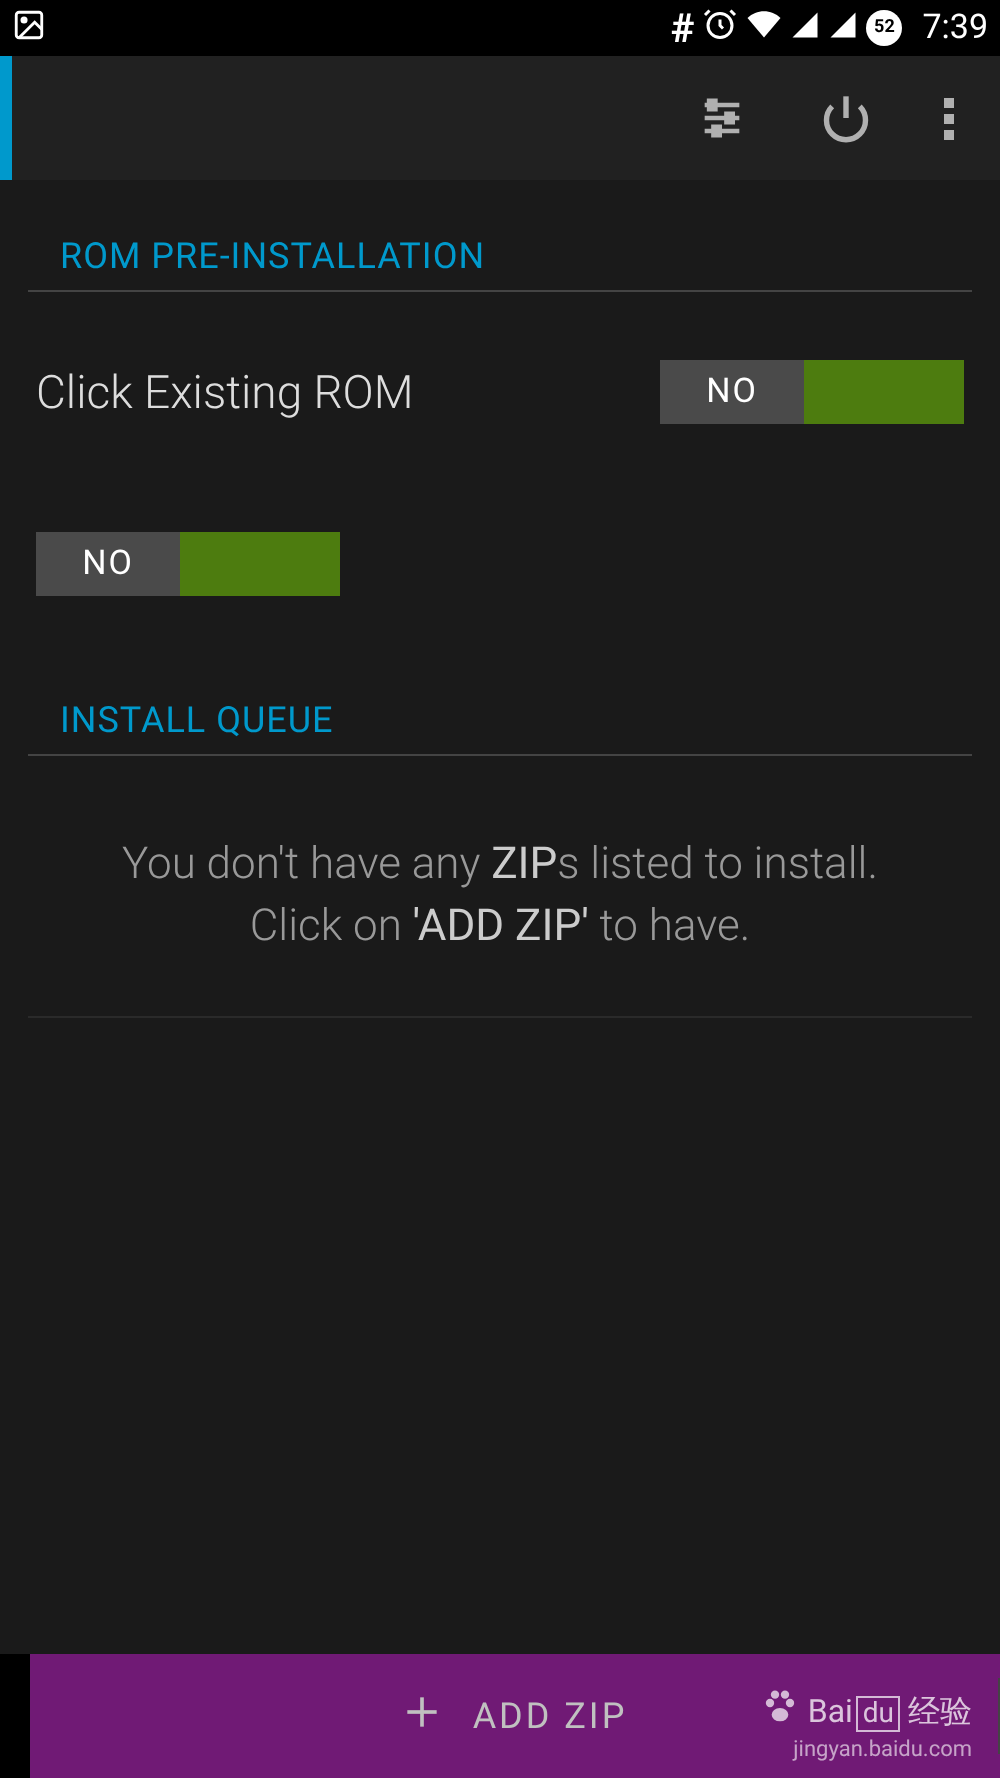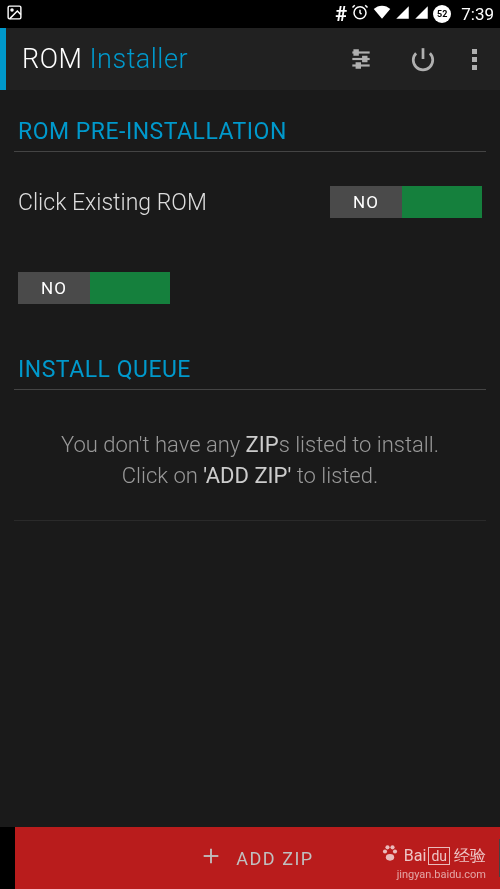--- a/index.html
+++ b/index.html
@@ -88,41 +88,42 @@
       justify-content: center;
     }
     .content {
       background: #1a1a1a;
       height: calc(100% - 28px - 62px - 62px);
       padding: 0 14px;
       overflow: hidden;
     }
     .section-header {
       color: #0099cc;
-      font-size: 23px;
+      font-size: 18px;
       padding: 28px 4px 6px 4px;
       letter-spacing: 0.5px;
+      margin-left: 12px;
     }
     .section-divider {
       height: 1px;
       background: #444;
     }
     .row {
       display: flex;
       align-items: center;
       justify-content: space-between;
       padding: 34px 4px;
     }
     .row-label {
       color: #ddd;
       font-size: 23px;
       font-weight: 300;
     }
     .toggle {
-      background: #15803d;
+      background: #4d7c0f;
       width: 152px;
       height: 32px;
       position: relative;
       display: flex;
     }
     .toggle-thumb {
       background: #4a4a4a;
       width: 72px;
       height: 100%;
       display: flex;
@@ -147,21 +148,21 @@
     .thin-divider {
       height: 1px;
       background: #2a2a2a;
     }
     .bottom-bar {
       position: absolute;
       bottom: 0;
       left: 15px;
       right: 0;
       height: 62px;
-      background: #b91c1c;
+      background: #701a75;
       display: flex;
     }
     .bottom-btn {
       flex: 1;
       display: flex;
       align-items: center;
       justify-content: center;
       gap: 14px;
       color: #c0c0c0;
       font-size: 18px;
@@ -231,24 +232,20 @@
           <path d="M2 22h20V2L2 22z"></path>
         </svg>
     </span>
     <span class="battery-circle">52</span>
     <span class="status-time">7:39</span>
   </div>
 </div>
 
 <div class="app-bar">
   <div class="accent-stripe"></div>
-  <div class="app-title">
-    <span>ROM</span>
-    <span class="sub">Installer</span>
-  </div>
   <div class="app-actions">
     <div class="action-icon">
       <svg width="26" height="26" viewBox="0 0 24 24" fill="none" stroke="#b0b0b0" stroke-width="2">
           <line x1="4" y1="6" x2="20" y2="6"></line>
           <line x1="4" y1="12" x2="20" y2="12"></line>
           <line x1="4" y1="18" x2="20" y2="18"></line>
           <rect x="6" y="4" width="3" height="4" fill="#b0b0b0"></rect>
           <rect x="14" y="10" width="3" height="4" fill="#b0b0b0"></rect>
           <rect x="8" y="16" width="3" height="4" fill="#b0b0b0"></rect>
         </svg>
@@ -285,21 +282,21 @@
     <div class="toggle">
       <div class="toggle-thumb">NO</div>
     </div>
   </div>
 
   <div class="section-header" style="padding-top:18px">INSTALL QUEUE</div>
   <div class="section-divider"></div>
 
   <div class="empty-text">
     <span>You don't have any </span><span class="bold">ZIP</span><span>s listed to install.</span><br>
-    <span>Click on </span><span class="bold">'ADD ZIP'</span><span> to listed.</span>
+    <span>Click on </span><span class="bold">'ADD ZIP'</span><span> to have.</span>
   </div>
   <div class="thin-divider"></div>
 
 </div>
 
 <div class="bottom-bar">
   <div class="bottom-btn">
     <span>
       <svg width="22" height="22" viewBox="0 0 24 24" fill="none" stroke="#c0c0c0" stroke-width="2">
           <line x1="12" y1="4" x2="12" y2="20"></line>

